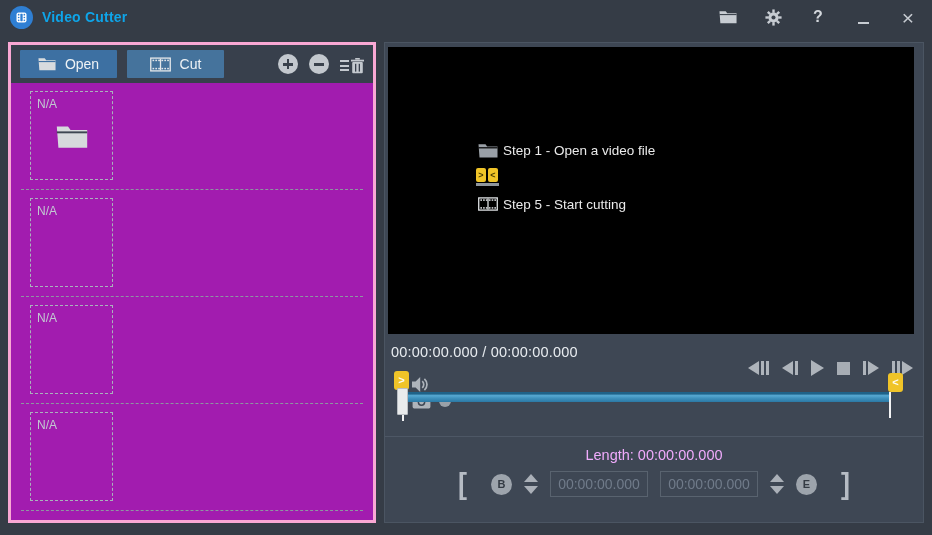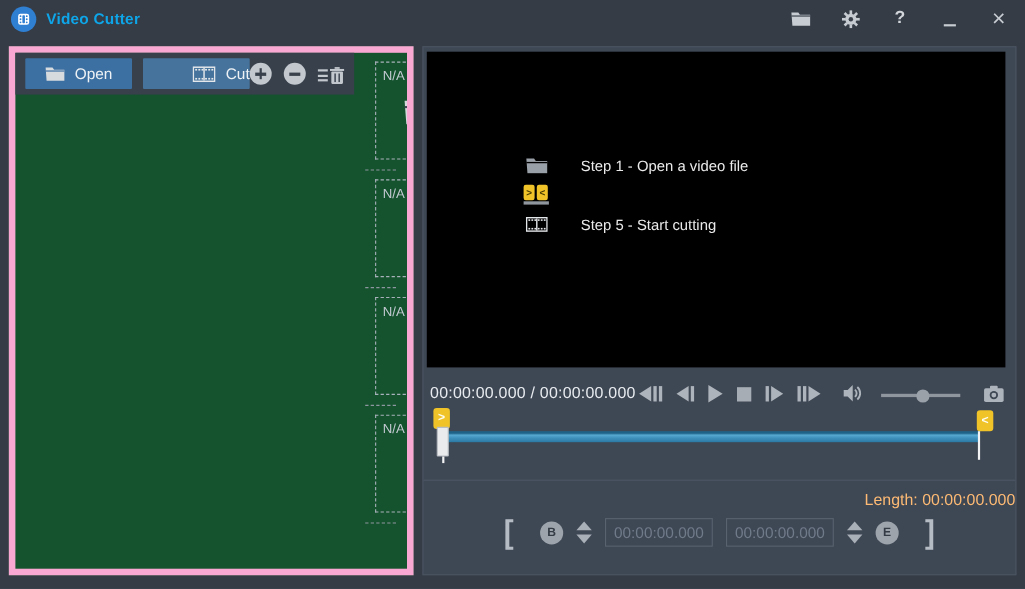--- a/index.html
+++ b/index.html
@@ -14,56 +14,56 @@
   .titlebar { position:absolute; top:0; left:0; right:0; height:34px; display:flex; align-items:center; padding:0 14px 0 10px; }
   .app-icon { width:23px; height:23px; border-radius:50%; background:#2f7fd3; display:flex; align-items:center; justify-content:center; flex:none; }
   .app-title { font-size:14px; font-weight:bold; color:#0ea5e9; margin-left:9px; letter-spacing:.2px; }
   .tb-right { margin-left:auto; display:flex; align-items:center; gap:25px; color:#c7ccd2; }
   .tb-btn { display:flex; align-items:center; justify-content:center; width:20px; height:22px; cursor:default; }
   .tb-help { font-size:16px; font-weight:bold; color:#d3d7dc; }
   .tb-min-bar { width:11px; height:2px; background:#c7ccd2; margin-top:12px; }
   .tb-close { font-size:21px; color:#c7ccd2; line-height:1; }
 
   
-  .left-panel { position:absolute; left:8px; top:42px; width:368px; height:481px; background:#14532d; border:6px solid #f9a8d4; display:flex; flex-direction:row; }
+  .left-panel { position:absolute; left:8px; top:42px; width:368px; height:481px; background:#a21caf; border:3px solid #f9a8d4; display:flex; flex-direction:column; }
   .toolbar { height:38px; background:#38404c; display:flex; align-items:center; padding:0 9px; flex:none; }
   .tb-btn-open, .tb-btn-cut { height:28px; width:97px; display:flex; align-items:center; justify-content:center; gap:9px; color:#eef2f5; font-size:14px; border-radius:1px; }
   .tb-btn-open { background:#3d70a2; }
-  .tb-btn-cut { background:#45739c; margin-left:10px;justify-content:flex-end; }
+  .tb-btn-cut { background:#45739c; margin-left:10px; }
   .toolbar-right { margin-left:auto; display:flex; align-items:center; gap:11px; }
   .circle-btn { width:20px; height:20px; border-radius:50%; background:#c3c8ce; position:relative; }
   .circle-btn .h { position:absolute; left:5px; top:9px; width:10px; height:2.5px; background:#39414c; }
   .circle-btn .v { position:absolute; left:8.75px; top:5px; width:2.5px; height:10px; background:#39414c; }
   .clear-btn { display:flex; align-items:flex-end; gap:2px; color:#c3c8ce; height:20px; }
   .bars { display:flex; flex-direction:column; gap:2.5px; padding-bottom:3px; }
   .bars i { display:block; width:9px; height:2px; background:#c3c8ce; }
 
   .list { flex:1 1 auto; overflow:hidden; padding:0 10px; }
   .list-item { border-bottom:1px dashed #8d96a1; padding:8px 0 9px; }
   .thumb { width:83px; height:89px; border:1px dashed #a9b2bc; margin-left:9px; padding:5px 16px 0 6px; color:#c2c9d1; font-size:12px; position:relative; }
   .thumb .folder-center { position:absolute; left:50%; top:50%; transform:translate(-50%,-42%); color:#d6d9dc; }
 
   .lp-status { height:27px; flex:none; background:#2c333d; border-top:1px solid #454f5b; display:flex; align-items:center; padding:0 12px; color:#e2e6ea; font-size:13.5px; }
 
   
   .right-panel { position:absolute; left:384px; top:42px; width:540px; height:481px; background:#3e4754; border:1px solid #4b5562; }
   .video { margin:4px 9px 0 3px; height:287px; background:#000; position:relative; }
   .steps { position:absolute; left:88px; top:93px; display:flex; flex-direction:column; gap:7px; }
-  .step-row { display:flex; align-items:center; gap:28px; height:20px; color:#eaeaea; font-size:13.5px; white-space:nowrap; }
+  .step-row { display:flex; align-items:center; gap:3px; height:20px; color:#eaeaea; font-size:13.5px; white-space:nowrap; }
   .step-icon { width:24px; display:flex; justify-content:center; flex:none; color:#9aa0a7; }
   .plus-circle { width:16px; height:16px; border-radius:50%; background:#9aa0a7; position:relative; }
   .plus-circle .h { position:absolute; left:3.5px; top:7px; width:9px; height:2px; background:#101010; }
   .plus-circle .v { position:absolute; left:7px; top:3.5px; width:2px; height:9px; background:#101010; }
   .tags-icon { position:relative; width:24px; height:19px; }
   .tags-icon .tag { position:absolute; top:0; width:10px; height:14px; background:#f0c428; border-radius:2px; color:#4a3c00; font-size:9px; font-weight:bold; text-align:center; line-height:14px; }
   .tags-icon .t1 { left:0; } .tags-icon .t2 { left:12px; }
   .tags-icon .bar { position:absolute; left:0; top:15px; width:23px; height:3px; background:#8f969d; }
 
   
-  .controls { display:flex; align-items:flex-end; margin:10px 10px 0 6px; height:22px; }
+  .controls { display:flex; align-items:flex-start; margin:10px 10px 0 6px; height:22px;flex-direction:column; }
   .time-display { font-size:14.5px; color:#e8ecf0; letter-spacing:.2px; }
   .playback { display:flex; align-items:center; gap:13px; margin-left:auto; }
   .pb { display:flex; align-items:center; gap:2px; }
   .tri-l { width:0; height:0; border-top:7px solid transparent; border-bottom:7px solid transparent; border-right:11px solid #aeb4bb; }
   .tri-r { width:0; height:0; border-top:7px solid transparent; border-bottom:7px solid transparent; border-left:11px solid #aeb4bb; }
   .tri-play { width:0; height:0; border-top:8px solid transparent; border-bottom:8px solid transparent; border-left:13px solid #aeb4bb; }
   .vbar { width:3px; height:14px; background:#aeb4bb; }
   .stop-sq { width:13px; height:13px; background:#a7adb4; }
   .speaker { margin-left:19px; color:#aeb4bb; display:flex; align-items:center; }
   .vol-slider { position:relative; width:72px; height:14px; margin-left:16px; }
@@ -76,21 +76,21 @@
   .track { position:absolute; left:16px; right:27px; top:21px; height:10px; background:linear-gradient(#1f6288 0%, #1f6288 18%, #57a9d2 36%, #4093be 60%, #2b79a5 100%); }
   .tl-tag { position:absolute; width:15px; height:19px; background:#f0c428; border-radius:3px; color:#fdfdf4; font-weight:bold; font-size:11px; text-align:center; line-height:18px; }
   .tag-start { left:3px; top:0; }
   .tag-end { right:14px; top:2px; }
   .tag-end::after { content:""; position:absolute; left:1px; top:19px; width:2px; height:26px; background:#f2f3f4; }
   .playhead { position:absolute; left:6px; top:17px; width:11px; height:27px; background:#e9ebec; border:1px solid #b9bec3; border-radius:1px; }
   .playhead::after { content:""; position:absolute; left:4px; top:26px; width:1.5px; height:6px; background:#f2f3f4; }
 
   
   .cut-section { margin-top:15px; border-top:1px solid #4d5765; padding-top:10px; }
-  .length-line { text-align:right; color:#fdba74; font-size:14.5px; }
+  .length-line { text-align:center; color:#f0abfc; font-size:14.5px; }
   .cut-row { display:flex; align-items:center; justify-content:center; gap:12px; margin-top:8px; }
   .bracket { font-size:27px; color:#b6bcc4; font-weight:bold; line-height:24px; transform:scaleY(1.1); }
   .bracket-open { margin-right:12px; }
   .bracket-close { margin-left:12px; }
   .badge { width:21px; height:21px; border-radius:50%; background:#9da4ac; color:#343b44; font-weight:bold; font-size:11px; display:flex; align-items:center; justify-content:center; }
   .spinner { display:flex; flex-direction:column; gap:4px; }
   .sp-up { width:0; height:0; border-left:7px solid transparent; border-right:7px solid transparent; border-bottom:8px solid #aab0b8; }
   .sp-down { width:0; height:0; border-left:7px solid transparent; border-right:7px solid transparent; border-top:8px solid #aab0b8; }
   .time-input { width:98px; height:26px; background:transparent; border:1px solid #59636f; color:#707b8a; font-size:14px; text-align:center; font-family:"Liberation Sans", sans-serif; }
 </style>

